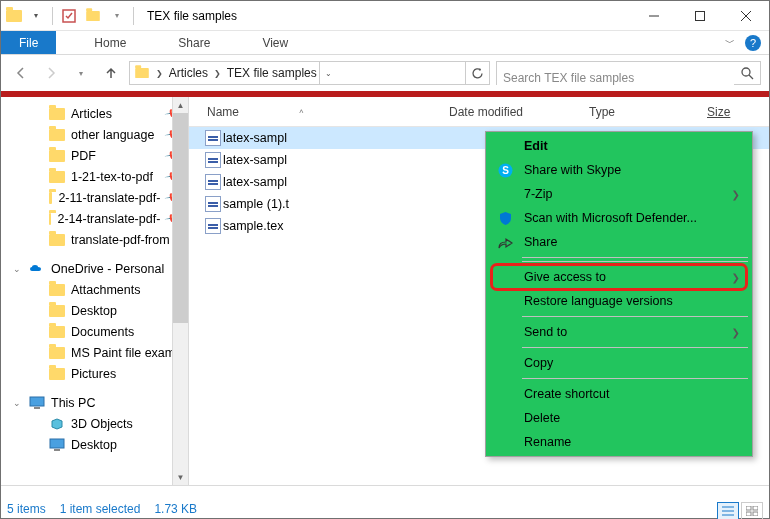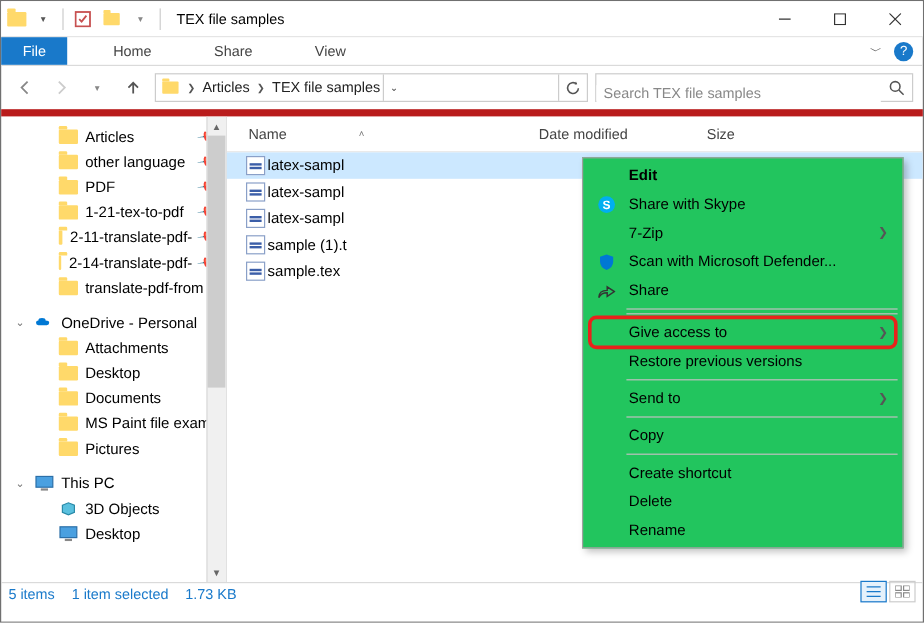--- a/index.html
+++ b/index.html
@@ -53,40 +53,40 @@
   .folder-sm { width:16px; height:12px; background:#ffd96a; border-radius:1px; position:relative; }
   .folder-sm::before { content:""; position:absolute; top:-3px; left:0; width:7px; height:3px; background:#ffd96a; border-radius:1px 1px 0 0;}
   .tex-icon { width:16px; height:16px; background:#fff; border:1px solid #8aa0c8; position:relative;}
   .tex-icon::after{content:""; position:absolute; left:2px; top:5px; right:2px; height:2px; background:#3b5ea8; box-shadow:0 3px 0 #3b5ea8;}
 
   .content { flex: 1; display: flex; flex-direction: column; position: relative; }
   .col-headers { height: 30px; display: flex; align-items: center; font-size: 12px; color: #444; border-bottom: 1px solid #e5e5e5; }
   .col-name { flex: 0 0 260px; padding-left: 18px; display:flex; align-items:center; gap:60px;}
   .col-mod { flex: 0 0 140px; }
   .col-type { flex: 0 0 118px; }
-  .col-size { flex: 1; }
+  .col-size { flex: 1; text-decoration: underline; }
   .sort-ind { font-size:8px; color:#777;}
 
   .file-row { height: 22px; display: flex; align-items: center; font-size: 12.5px; padding-left: 14px; }
   .file-row.selected { background: #cce8ff; }
   .file-row .icon-cell { width: 20px; display:flex; align-items:center; justify-content:center;}
   .file-row .name-cell { flex: 0 0 238px; overflow:hidden; white-space:nowrap;}
   .file-row .type-cell { flex: 0 0 118px; margin-left:140px;}
 
   
   .ctxmenu { position: absolute; left: 296px; top: 34px; width: 268px; background: #22c55e; border: 1px solid #a0a0a0; box-shadow: 3px 3px 6px rgba(0,0,0,.25); font-size: 12.5px; padding: 2px; }
   .ctx-item { height: 24px; display: flex; align-items: center; padding-left: 36px; position: relative; }
   .ctx-item.bold { font-weight: 600; }
   .ctx-item .sub { margin-left: auto; margin-right: 10px; font-size: 10px; color: #555;}
   .ctx-sep { height: 1px; background: #c0c0c0; margin: 3px 2px 3px 34px; }
   .ctx-icon { position: absolute; left: 8px; width: 18px; height: 18px; display: inline-flex; align-items: center; justify-content: center; font-size: 13px;}
   .ctx-highlight { position: absolute; border: 3px solid #e8231b; border-radius: 7px; pointer-events:none; }
 
   
-  .statusbar { height: 24px; border-top: 1px solid #dadada; display: flex; align-items: flex-end; font-size: 12px; color: #1979ca; padding: 16px 6px; }
+  .statusbar { height: 24px; border-top: 1px solid #dadada; display: flex; align-items: flex-start; font-size: 12px; color: #1979ca; padding: 16px 6px; }
   .status-seg { padding-right: 14px; }
   .view-switch { margin-left: auto; display: flex; gap: 2px;}
   .view-btn { width: 22px; height: 18px; border: 1px solid #ccc; display:flex; align-items:center; justify-content:center;}
   .view-btn.active { border-color:#1979ca; background:#e5f1fb;}
 
   svg { display:block; }
 </style>
 </head>
 <body>
 
@@ -290,20 +290,21 @@
       </div>
     </div>
 
     <div class="content">
       <div class="col-headers">
         <div class="col-name">
             <span>Name</span>
             <span class="sort-ind">˄</span>
           </div>
         <div class="col-mod">Date modified</div>
+        <div class="col-type">Type</div>
         <div class="col-size">Size</div>
       </div>
       <div id="file-rows">
           <div class="file-row selected">
             <span class="icon-cell">
               <span class="tex-icon"></span>
             </span>
             <span class="name-cell">latex-sampl</span>
             <span class="type-cell">TEX File</span>
           </div>
@@ -370,21 +371,21 @@
             </span>
             <span>Share</span>
           </div>
         <div class="ctx-sep"></div>
         <div class="ctx-sep"></div>
         <div class="ctx-item">
             <span>Give access to</span>
             <span class="sub">❯</span>
           </div>
         <div class="ctx-item">
-            <span>Restore previous versions</span>
+            <span>Restore language versions</span>
           </div>
         <div class="ctx-sep"></div>
         <div class="ctx-item">
             <span>Send to</span>
             <span class="sub">❯</span>
           </div>
         <div class="ctx-sep"></div>
         <div class="ctx-item">
             <span>Copy</span>
           </div>

